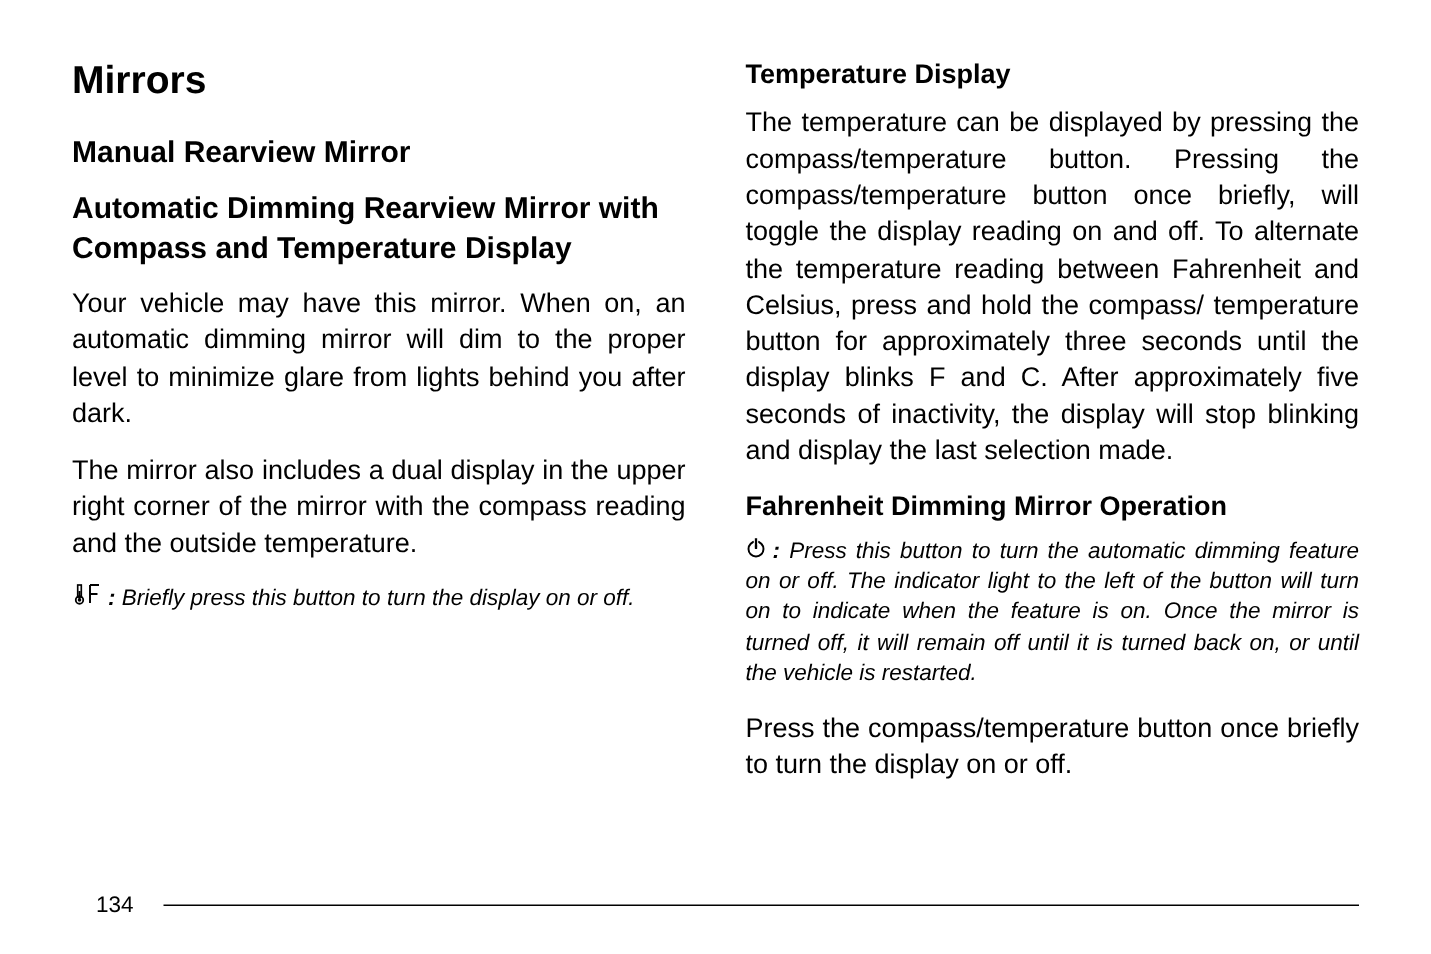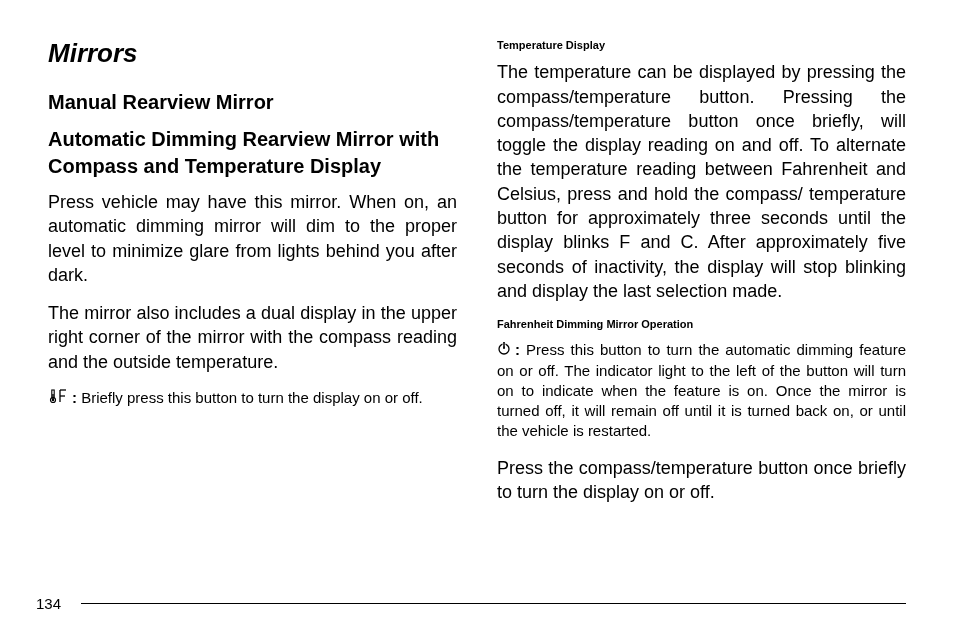--- a/index.html
+++ b/index.html
@@ -20,60 +20,60 @@
     .col {
       flex: 1;
       display: flex;
       flex-direction: column;
     }
     h1 {
       font-size: 26px;
       font-weight: bold;
       margin-bottom: 20px;
       letter-spacing: 0px;
-      font-style: italic;
     }
     h2 {
       font-size: 20px;
       font-weight: bold;
       margin-bottom: 10px;
       line-height: 1.35;
     }
     h3 {
-      font-size: 11px;
+      font-size: 18px;
       font-weight: bold;
       margin-bottom: 8px;
       line-height: 1.3;
     }
     p {
       font-size: 18px;
       line-height: 1.35;
       margin-bottom: 14px;
       text-align: justify;
     }
     .icon-line {
       font-size: 15px;
       line-height: 1.35;
       margin-bottom: 14px;
       text-align: justify;
+      font-style: italic;
     }
     .icon-therm {
       display: inline-block;
       vertical-align: middle;
       margin-right: 2px;
     }
     .icon-power {
       display: inline-block;
       vertical-align: middle;
       margin-right: 4px;
     }
     .footer {
       position: absolute;
       bottom: 24px;
-      left: 36px;
+      left: 64px;
       right: 48px;
       display: flex;
       align-items: center;
     }
     .page-num {
       font-size: 15px;
       margin-right: 20px;
     }
     .footer-line {
       flex: 1;
@@ -82,21 +82,21 @@
     }
   </style>
 </head>
 <body>
 
 <div class="columns">
   <div class="col">
     <h1>Mirrors</h1>
     <h2>Manual Rearview Mirror</h2>
     <h2>Automatic Dimming Rearview Mirror with Compass and Temperature Display</h2>
-    <p>Press vehicle may have this mirror. When on, an automatic dimming mirror will dim to the proper level to minimize glare from lights behind you after dark.</p>
+    <p>Your vehicle may have this mirror. When on, an automatic dimming mirror will dim to the proper level to minimize glare from lights behind you after dark.</p>
     <p>The mirror also includes a dual display in the upper right corner of the mirror with the compass reading and the outside temperature.</p>
     <div class="icon-line">
       <span class="icon-therm">
         <svg width="22" height="16" viewBox="0 0 22 16">
           <circle cx="5" cy="12" r="2.5" fill="none" stroke="#000" stroke-width="1.2"></circle>
           <rect x="3.8" y="2" width="2.4" height="8" fill="none" stroke="#000" stroke-width="1.1"></rect>
           <circle cx="5" cy="12" r="1.2" fill="#000"></circle>
           <line x1="5" y1="6" x2="5" y2="12" stroke="#000" stroke-width="1.4"></line>
           <line x1="12" y1="2" x2="12" y2="14" stroke="#000" stroke-width="1.3"></line>
           <line x1="12" y1="2" x2="18" y2="2" stroke="#000" stroke-width="1.3"></line>

